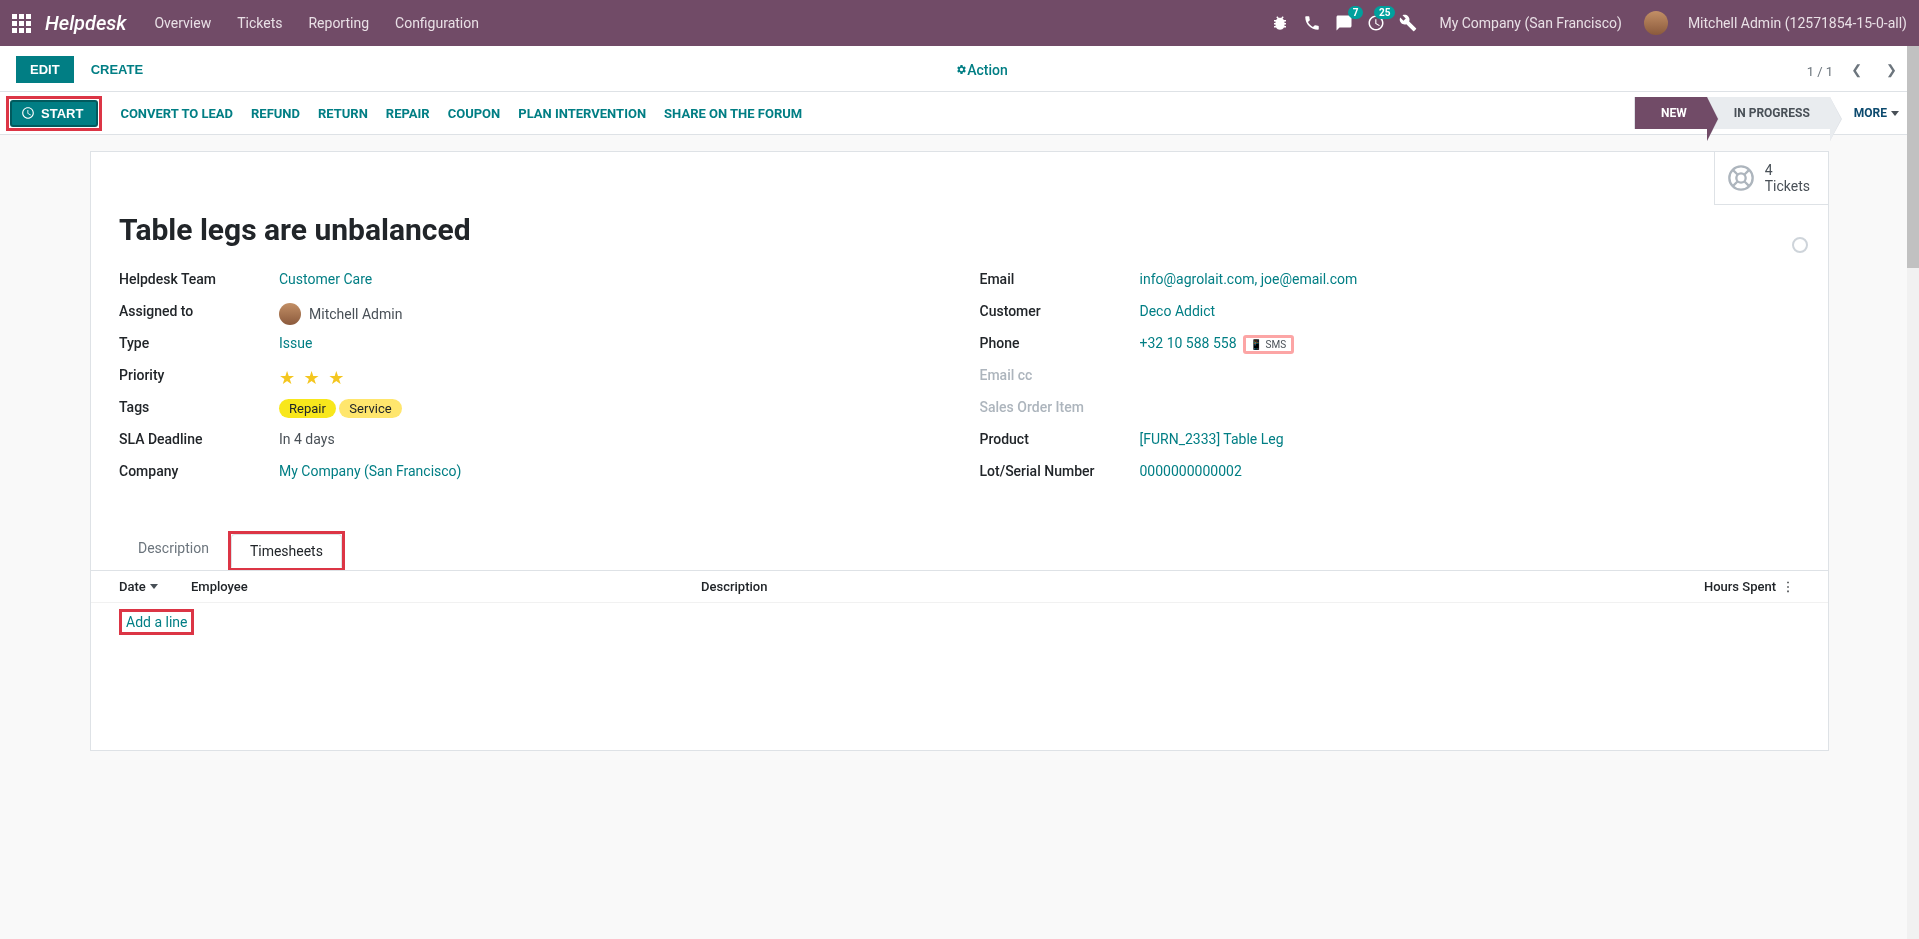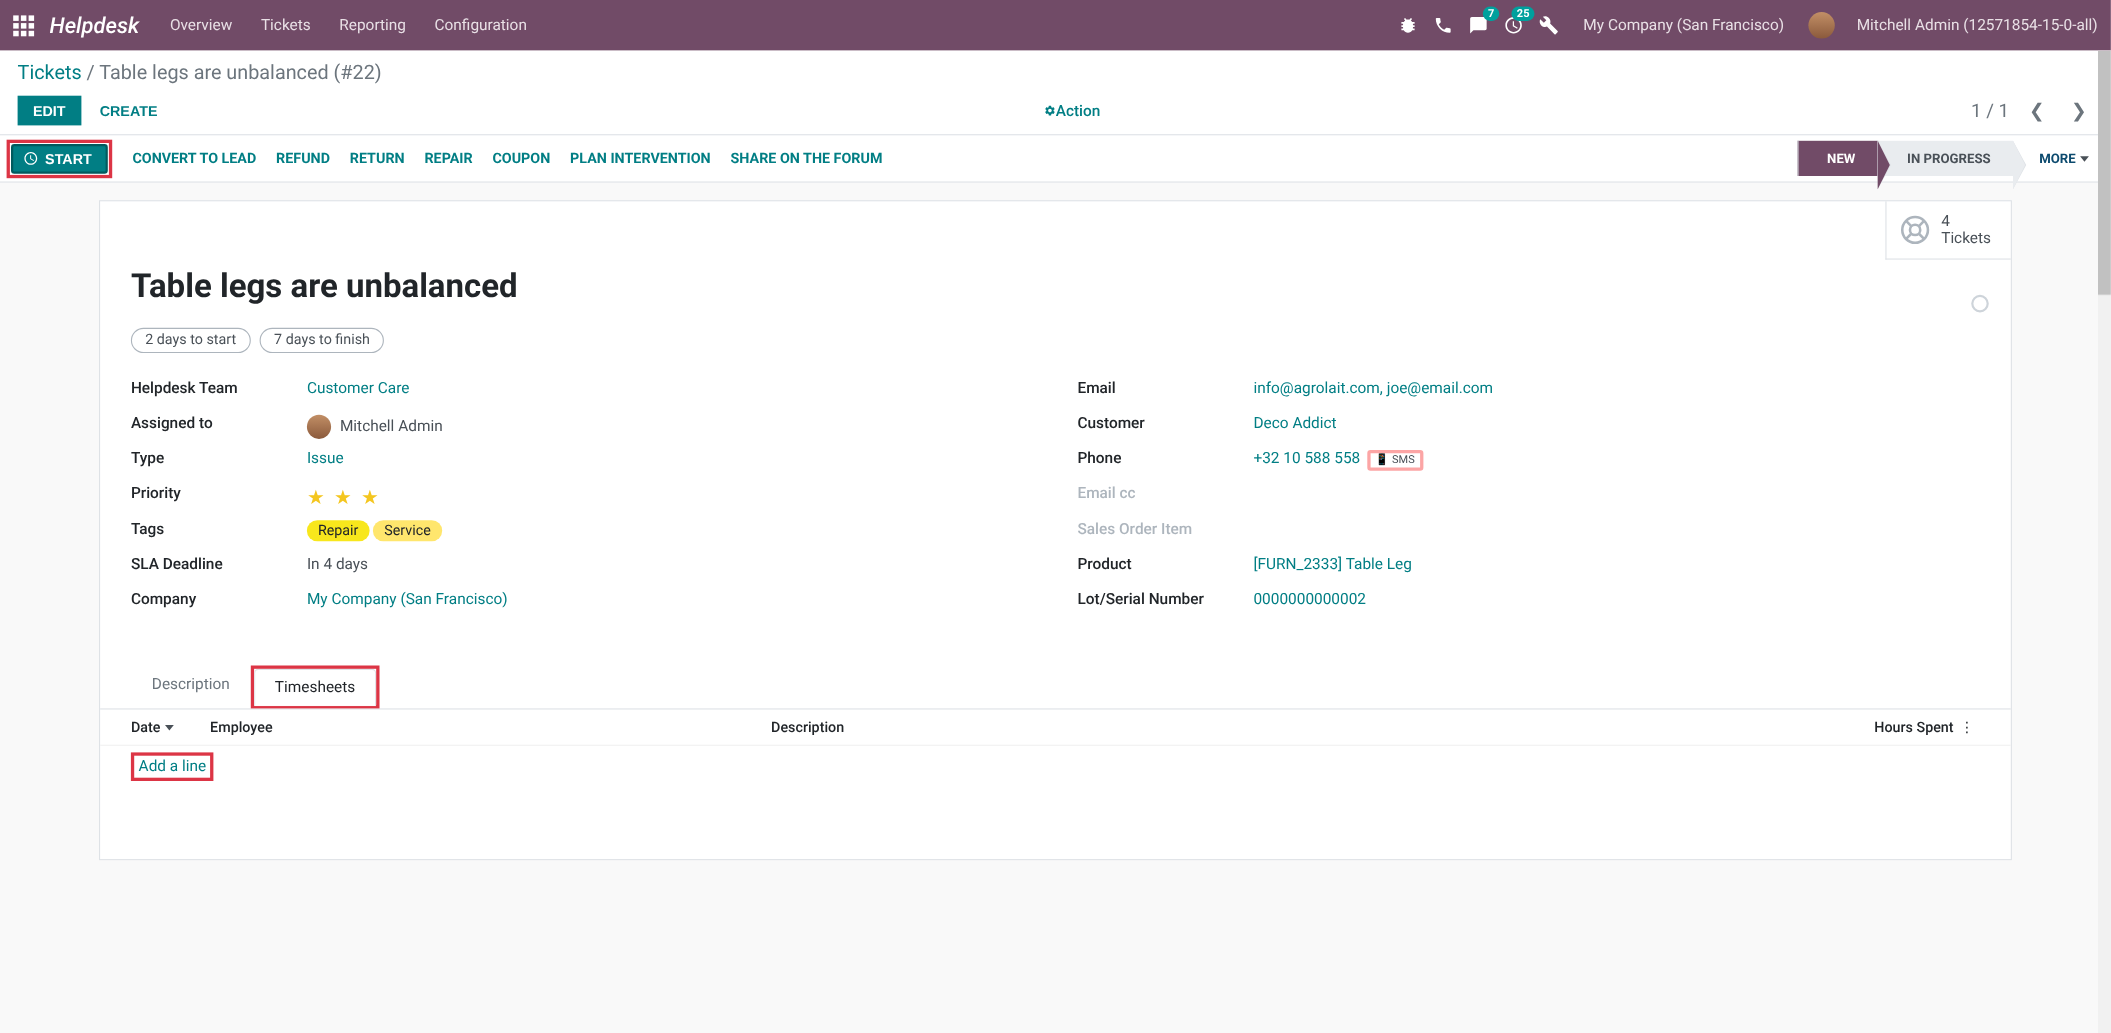--- a/index.html
+++ b/index.html
@@ -19,21 +19,21 @@
 .user { color: #e9e0e6; margin-left: 6px; }
 
 .subheader { background: #fff; padding: 10px 16px 0 16px; }
 .breadcrumb { font-size: 18px; color: #6c757d; margin-bottom: 10px; }
 .breadcrumb .link { color: #017E84; cursor: pointer; }
 .cp-row { display: flex; align-items: center; justify-content: space-between; padding-bottom: 8px; }
 .cp-left { display: flex; gap: 3px; align-items: center; }
 .btn-edit { background: #017E84; color: #fff; border: none; padding: 6px 14px; font-weight: bold; font-size: 13px; cursor: pointer; }
 .btn-create { background: transparent; color: #017E84; border: none; padding: 6px 14px; font-weight: bold; font-size: 13px; cursor: pointer; }
 .cp-center { display:flex; gap:0; align-items:center; color:#017E84; font-weight:500; cursor:pointer;}
-.cp-right { display:flex; gap:12px; align-items:center; color:#6c757d; font-size:17px;}
+.cp-right { display:flex; gap:12px; align-items:flex-end; color:#6c757d; font-size:13px;}
 .pager-arrow { color:#6c757d; cursor:pointer; padding:2px 6px; }
 
 .statusbar { background:#fff; border-top:1px solid #dee2e6; border-bottom:1px solid #dee2e6; display:flex; align-items:center; padding: 0 10px 0 6px; height:44px; }
 .status-left { display:flex; gap:18px; align-items:center; flex:1;}
 .highlight-box { border:3px solid #dc3545; padding:2px; display:inline-flex;}
 .btn-start { background:#017E84; color:#fff; border:none; padding:5px 14px 5px 10px; font-weight:bold; font-size:13px; cursor:pointer; display:flex; align-items:center; gap:6px; border-radius:2px; outline: 2px solid #015a5e; outline-offset: -1px;}
 .status-link { color:#017E84; font-weight:bold; font-size:13px; cursor:pointer; }
 .status-right { display:flex; align-items:center; }
 .stage { position:relative; padding:9px 20px 9px 26px; background:#e9ecef; color:#495057; font-weight:bold; font-size:12px; border-left:1px solid #dee2e6; cursor:pointer;}
 .stage.active { background:#714B67; color:#fff; }
@@ -137,23 +137,20 @@
           <path d="M22.7 19l-9.1-9.1c.9-2.3.4-5-1.5-6.9-2-2-5-2.4-7.4-1.3L9 6 6 9 1.6 4.7C.4 7.1.9 10.1 2.9 12.1c1.9 1.9 4.6 2.4 6.9 1.5l9.1 9.1c.4.4 1 .4 1.4 0l2.3-2.3c.5-.4.5-1.1.1-1.4z"></path>
         </svg>
       </span>
     <span class="company">My Company (San Francisco)</span>
     <span class="avatar"></span>
     <span class="user">Mitchell Admin (12571854-15-0-all)</span>
   </div>
 </div>
 
 <div class="subheader">
-  <div class="breadcrumb">
-    <span class="link">Tickets</span><span> / </span><span>Table legs are unbalanced (#22)</span>
-  </div>
   <div class="cp-row">
     <div class="cp-left">
       <button class="btn-edit">EDIT</button>
       <button class="btn-create">CREATE</button>
     </div>
     <div class="cp-center">
       <svg class="gear-sm" viewBox="0 0 24 24">
           <path d="M19.14 12.94c.04-.3.06-.61.06-.94 0-.32-.02-.64-.07-.94l2.03-1.58c.18-.14.23-.41.12-.61l-1.92-3.32c-.12-.22-.37-.29-.59-.22l-2.39.96c-.5-.38-1.03-.7-1.62-.94l-.36-2.54c-.04-.24-.24-.41-.48-.41h-3.84c-.24 0-.43.17-.47.41l-.36 2.54c-.59.24-1.13.57-1.62.94l-2.39-.96c-.22-.08-.47 0-.59.22L2.74 8.87c-.12.21-.08.47.12.61l2.03 1.58c-.05.3-.09.63-.09.94s.02.64.07.94l-2.03 1.58c-.18.14-.23.41-.12.61l1.92 3.32c.12.22.37.29.59.22l2.39-.96c.5.38 1.03.7 1.62.94l.36 2.54c.05.24.24.41.48.41h3.84c.24 0 .44-.17.47-.41l.36-2.54c.59-.24 1.13-.56 1.62-.94l2.39.96c.22.08.47 0 .59-.22l1.92-3.32c.12-.22.07-.47-.12-.61l-2.01-1.58zM12 15.6c-1.98 0-3.6-1.62-3.6-3.6s1.62-3.6 3.6-3.6 3.6 1.62 3.6 3.6-1.62 3.6-3.6 3.6z"></path>
         </svg>
       <span>Action</span>
@@ -204,24 +201,20 @@
         </svg>
       <div class="stat-text">
         <div class="num">4</div>
         <div class="lbl">Tickets</div>
       </div>
     </div>
     <div class="circle-marker"></div>
 
     <div class="sheet-body">
       <h1 class="title">Table legs are unbalanced</h1>
-      <div>
-        <span class="sla-pill">2 days to start</span>
-        <span class="sla-pill">7 days to finish</span>
-      </div>
 
       <div class="fields">
         <div class="col">
           <div class="frow">
               <div class="flabel">Helpdesk Team</div>
               <div class="fval"><a>Customer Care</a></div>
             </div>
           <div class="frow">
               <div class="flabel">Assigned to</div>
               <div class="fval assignee">

